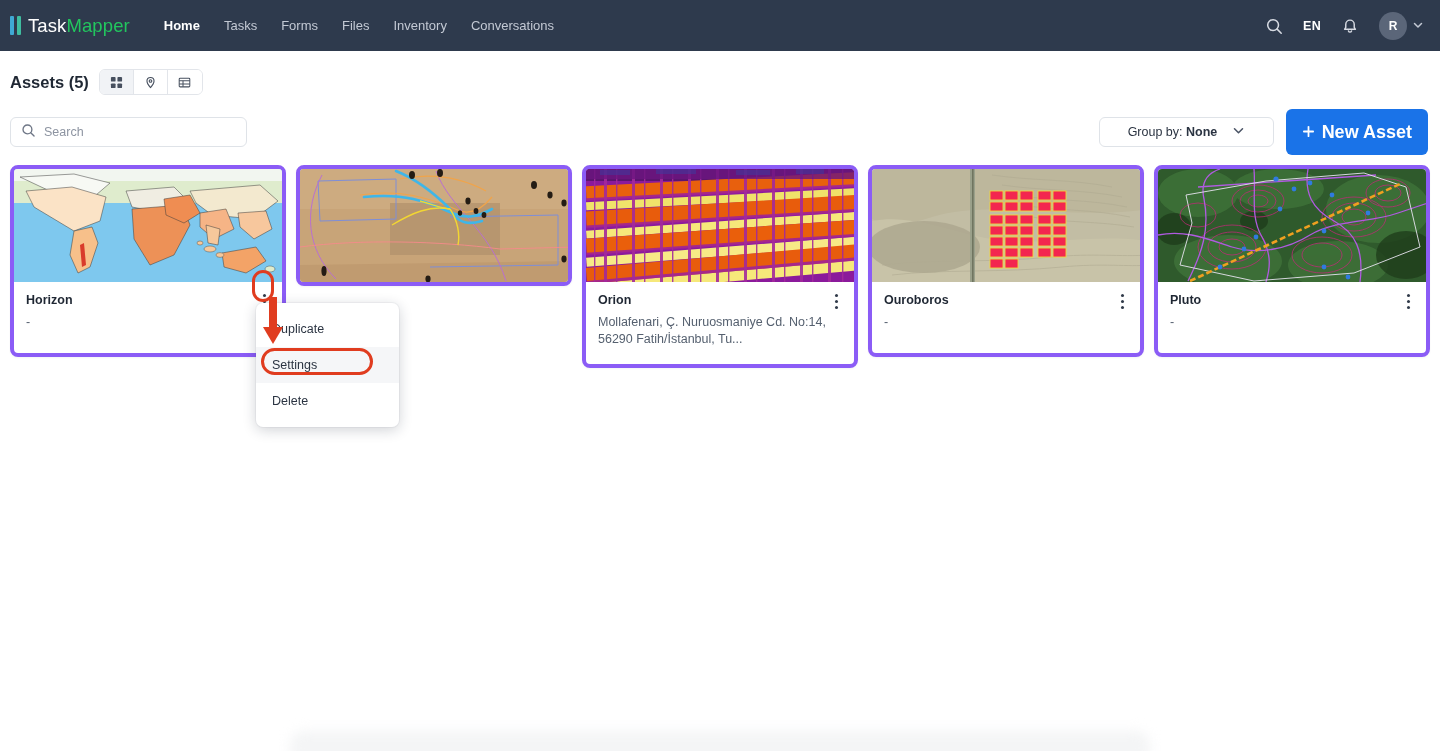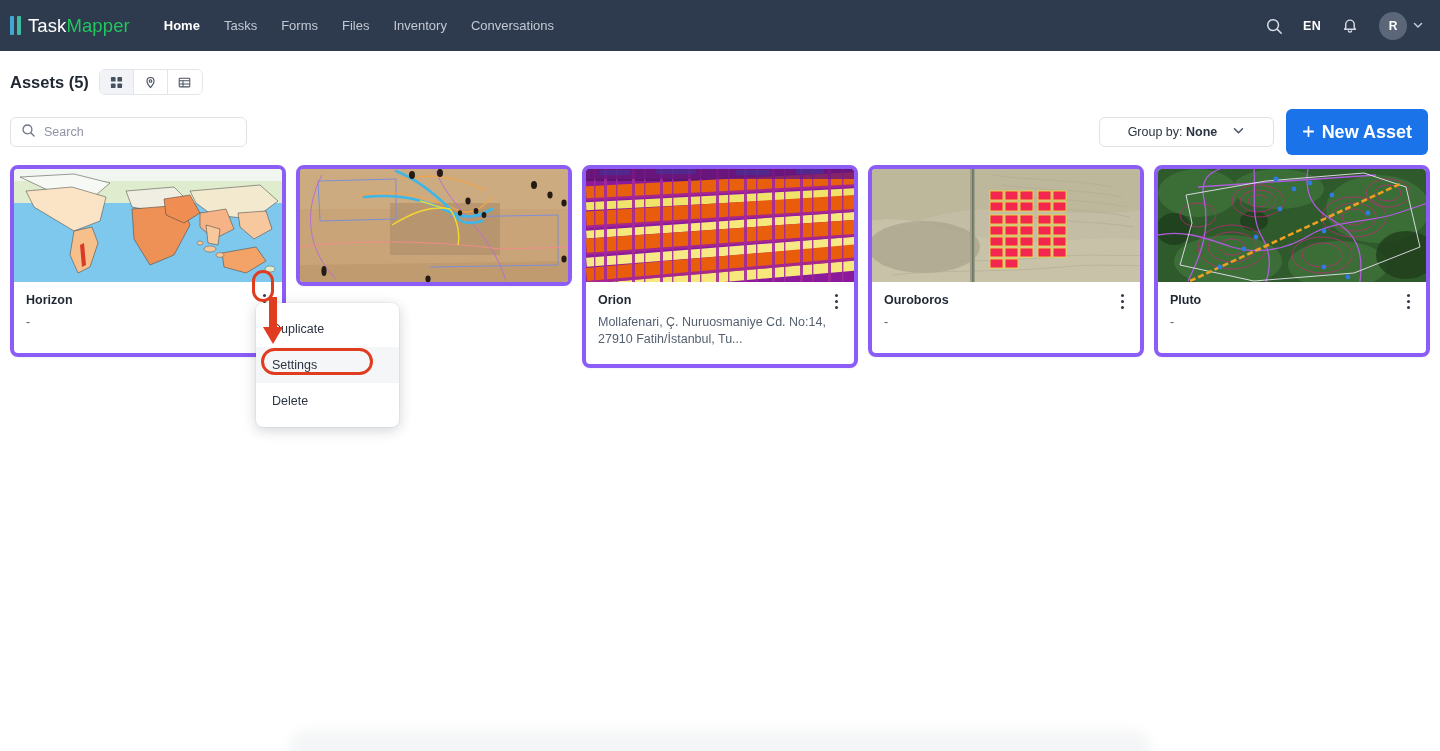--- a/index.html
+++ b/index.html
@@ -415,21 +415,21 @@
         <g fill="#3b3fa0" opacity=".5">
           <rect x="14" y="1" width="30" height="5"></rect>
             <rect x="70" y="0" width="40" height="5"></rect>
           <rect x="150" y="1" width="34" height="5"></rect>
             <rect x="210" y="0" width="28" height="5"></rect>
         </g>
       </svg>
     </div>
     <div class="card-body">
       <div class="card-title">Orion</div>
-      <div class="card-sub">Mollafenari, Ç. Nuruosmaniye Cd. No:14, 27910 Fatih/İstanbul, Tu...</div>
+      <div class="card-sub">Mollafenari, Ç. Nuruosmaniye Cd. No:14, 56290 Fatih/İstanbul, Tu...</div>
       <div class="kebab">
           <span></span>
           <span></span>
           <span></span>
         </div>
     </div>
   </div>
 
   <div class="card">
     <div class="thumb">

